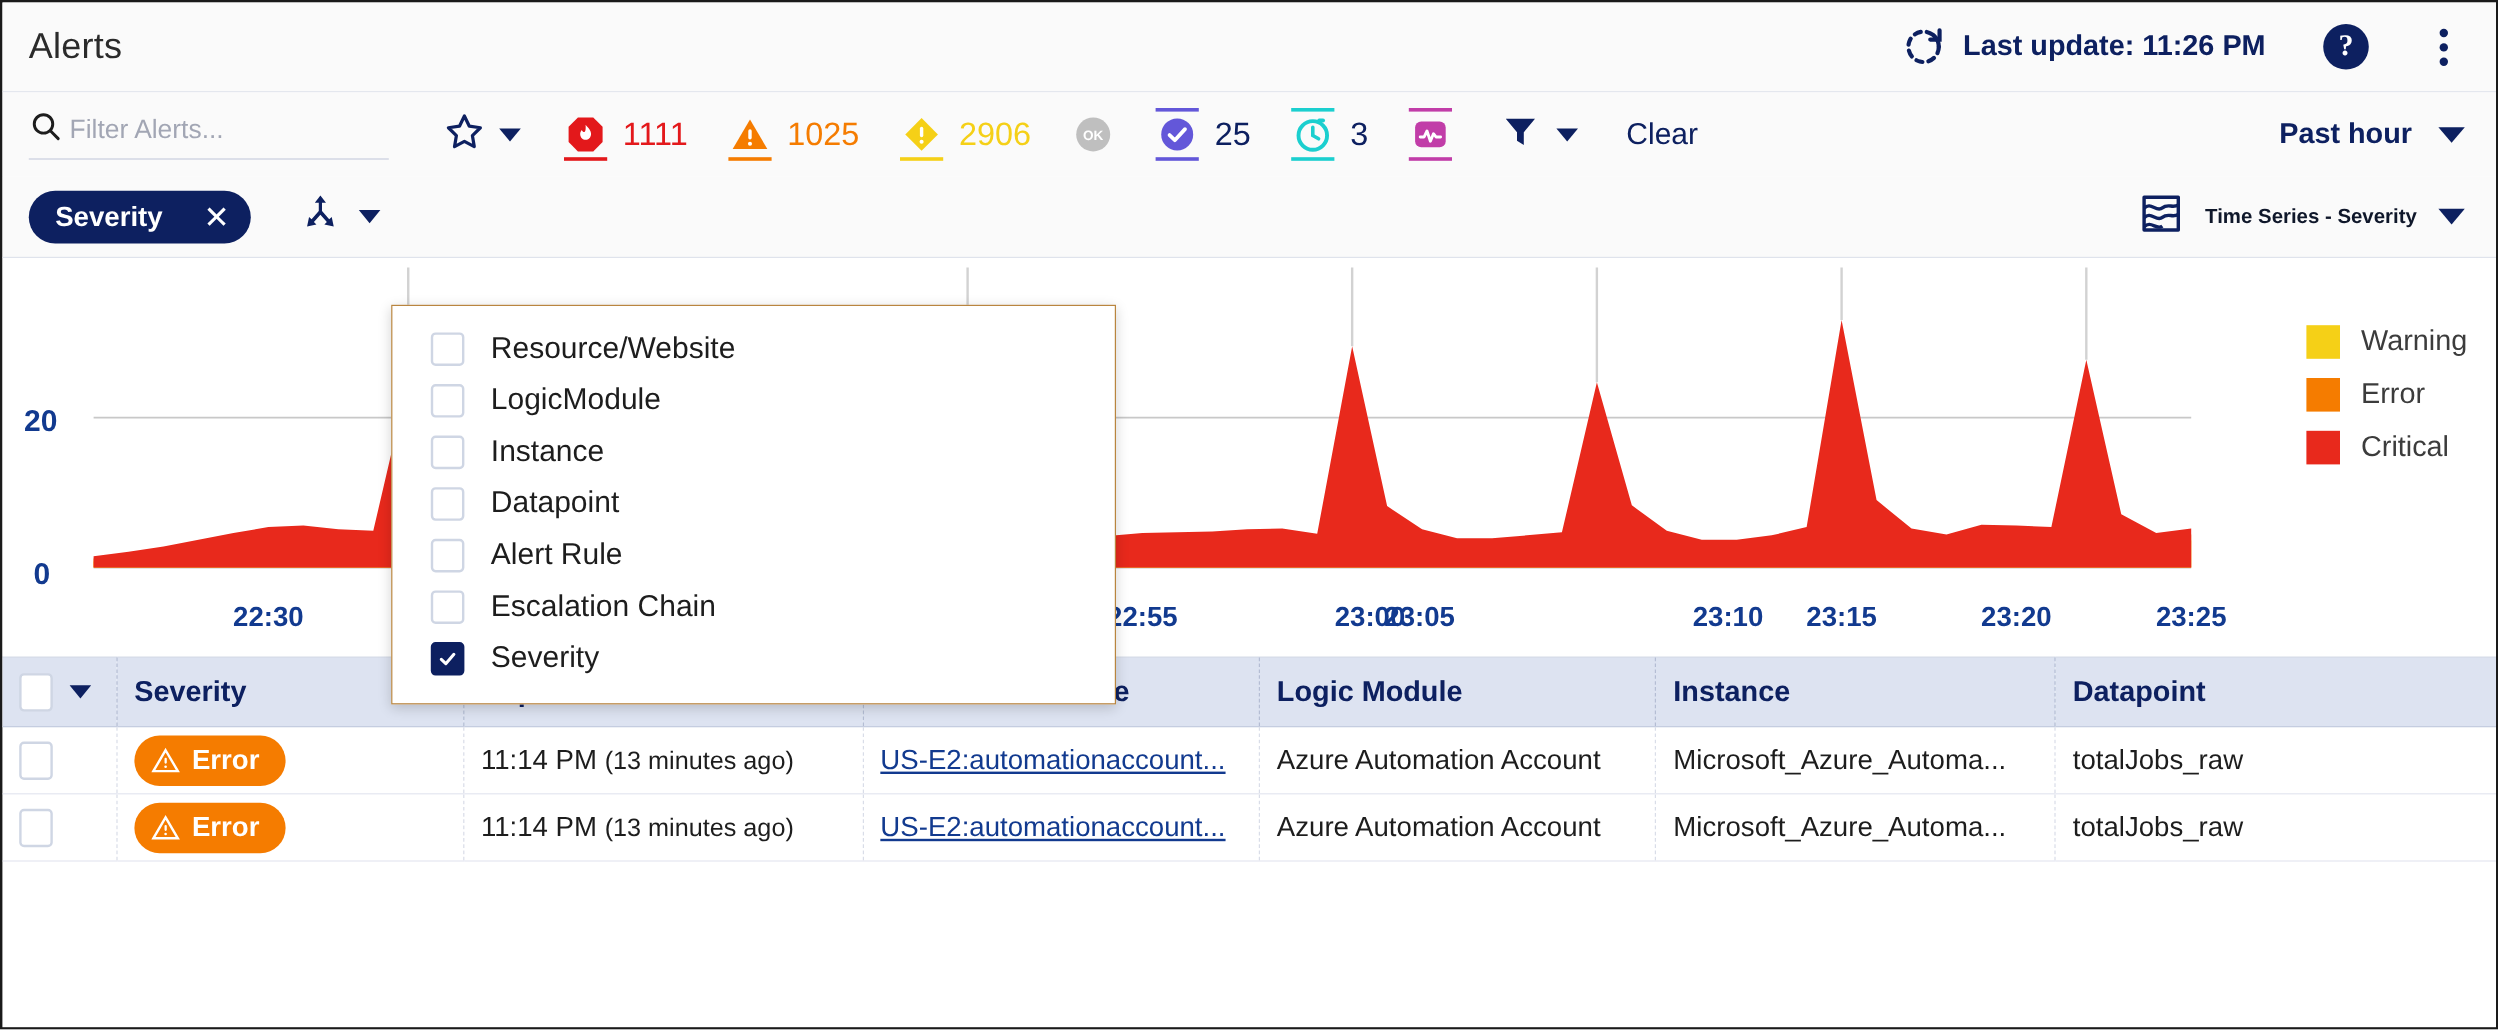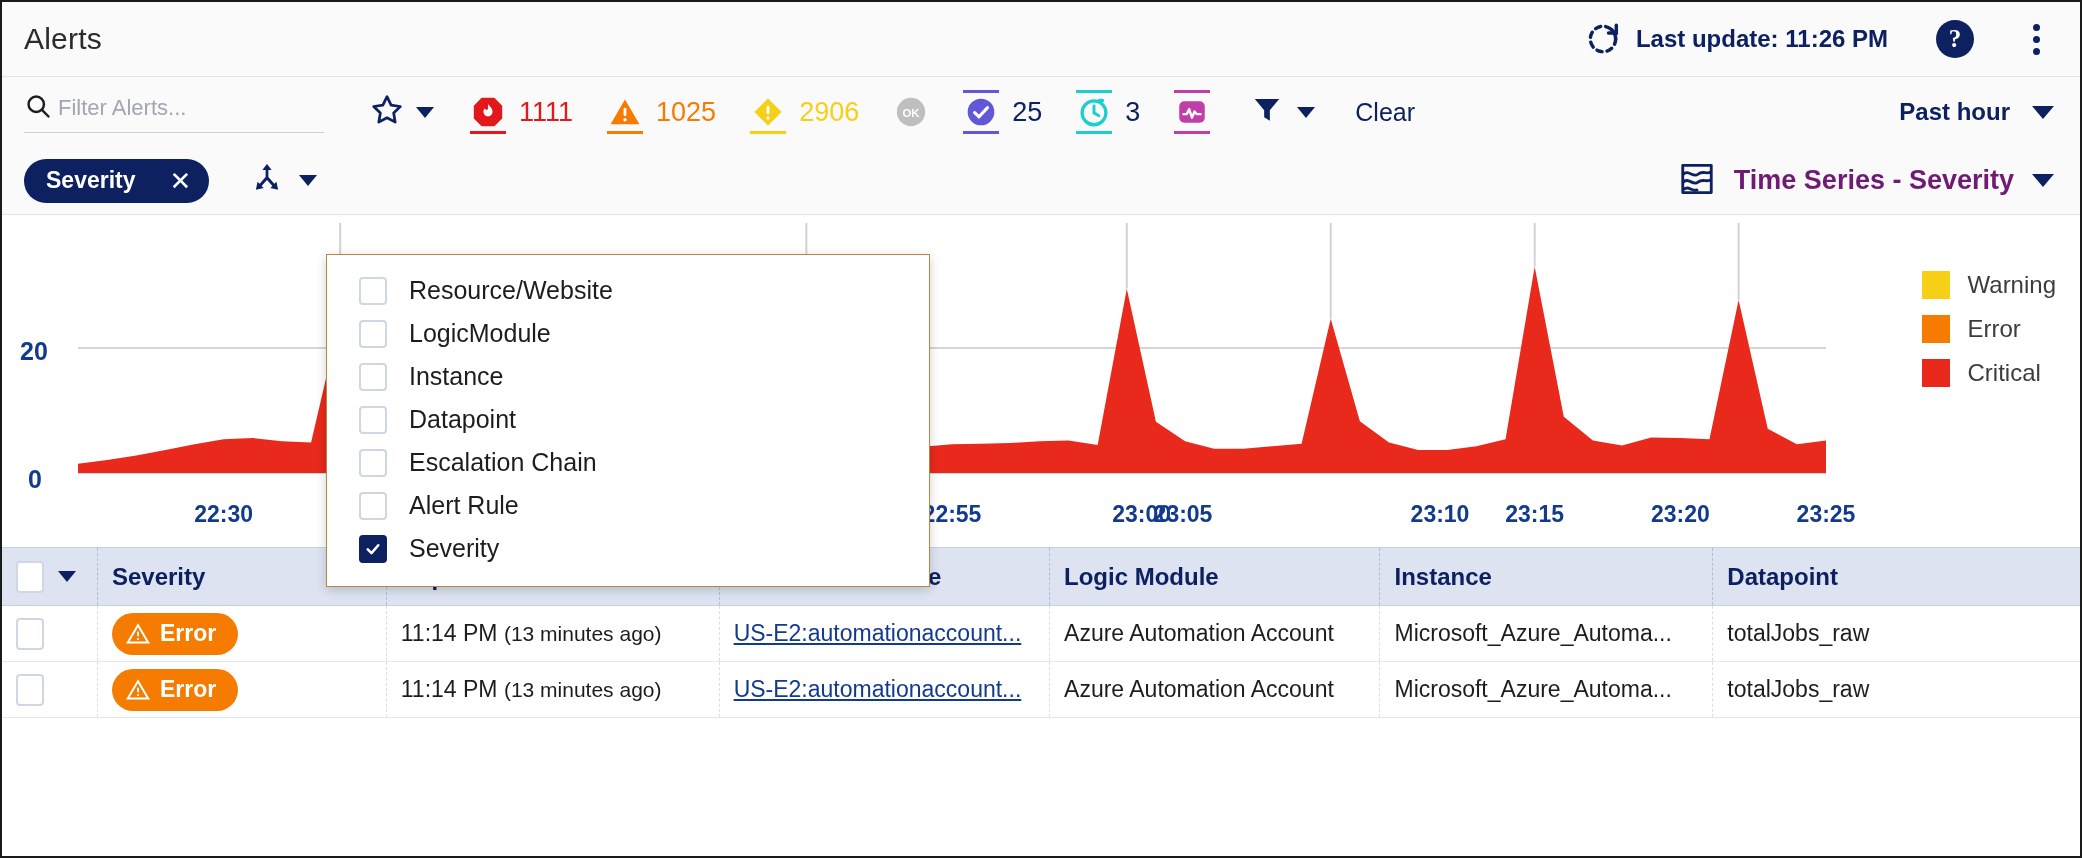--- a/index.html
+++ b/index.html
@@ -128,21 +128,21 @@
   .chip .txt { font-size: 23px; font-weight: bold; }
   .chip .x { font-size: 26px; line-height: 1; font-weight: 300; }
   .groupby {
     display: flex; align-items: center; gap: 14px;
     margin-left: 40px; cursor: pointer;
   }
   .viz-select {
     margin-left: auto; display: flex; align-items: center; gap: 18px;
     cursor: pointer;
   }
-  .viz-select .label { font-size: 27px; font-weight: bold; color: #701a75; }
+  .viz-select .label { font-size: 17px; font-weight: bold; color: #0f172a; }
 
   
   .dropdown {
     position: absolute; left: 324px; top: 252px;
     width: 604px; background: #fff;
     border: 1px solid #b9853f;
     box-shadow: 0 3px 10px rgba(0,0,0,.18);
     z-index: 40; padding: 14px 0 16px 0;
   }
   .dd-item {
@@ -524,25 +524,25 @@
       <div class="dd-item">
         <span class="dd-cb"></span>
         <span class="dd-label">Instance</span>
       </div>
       <div class="dd-item">
         <span class="dd-cb"></span>
         <span class="dd-label">Datapoint</span>
       </div>
       <div class="dd-item">
         <span class="dd-cb"></span>
+        <span class="dd-label">Alert Rule</span>
+      </div>
+      <div class="dd-item">
+        <span class="dd-cb"></span>
         <span class="dd-label">Escalation Chain</span>
-      </div>
-      <div class="dd-item">
-        <span class="dd-cb"></span>
-        <span class="dd-label">Alert Rule</span>
       </div>
       <div class="dd-item">
         <span class="dd-cb checked">
           <svg width="18" height="18" viewBox="0 0 24 24" fill="none" stroke="#fff" stroke-width="3.4" stroke-linecap="round" stroke-linejoin="round">
             <path d="M5 12.6 L10 17.4 L19 7"></path>
           </svg>
         </span>
         <span class="dd-label">Severity</span>
       </div>
     </div>

